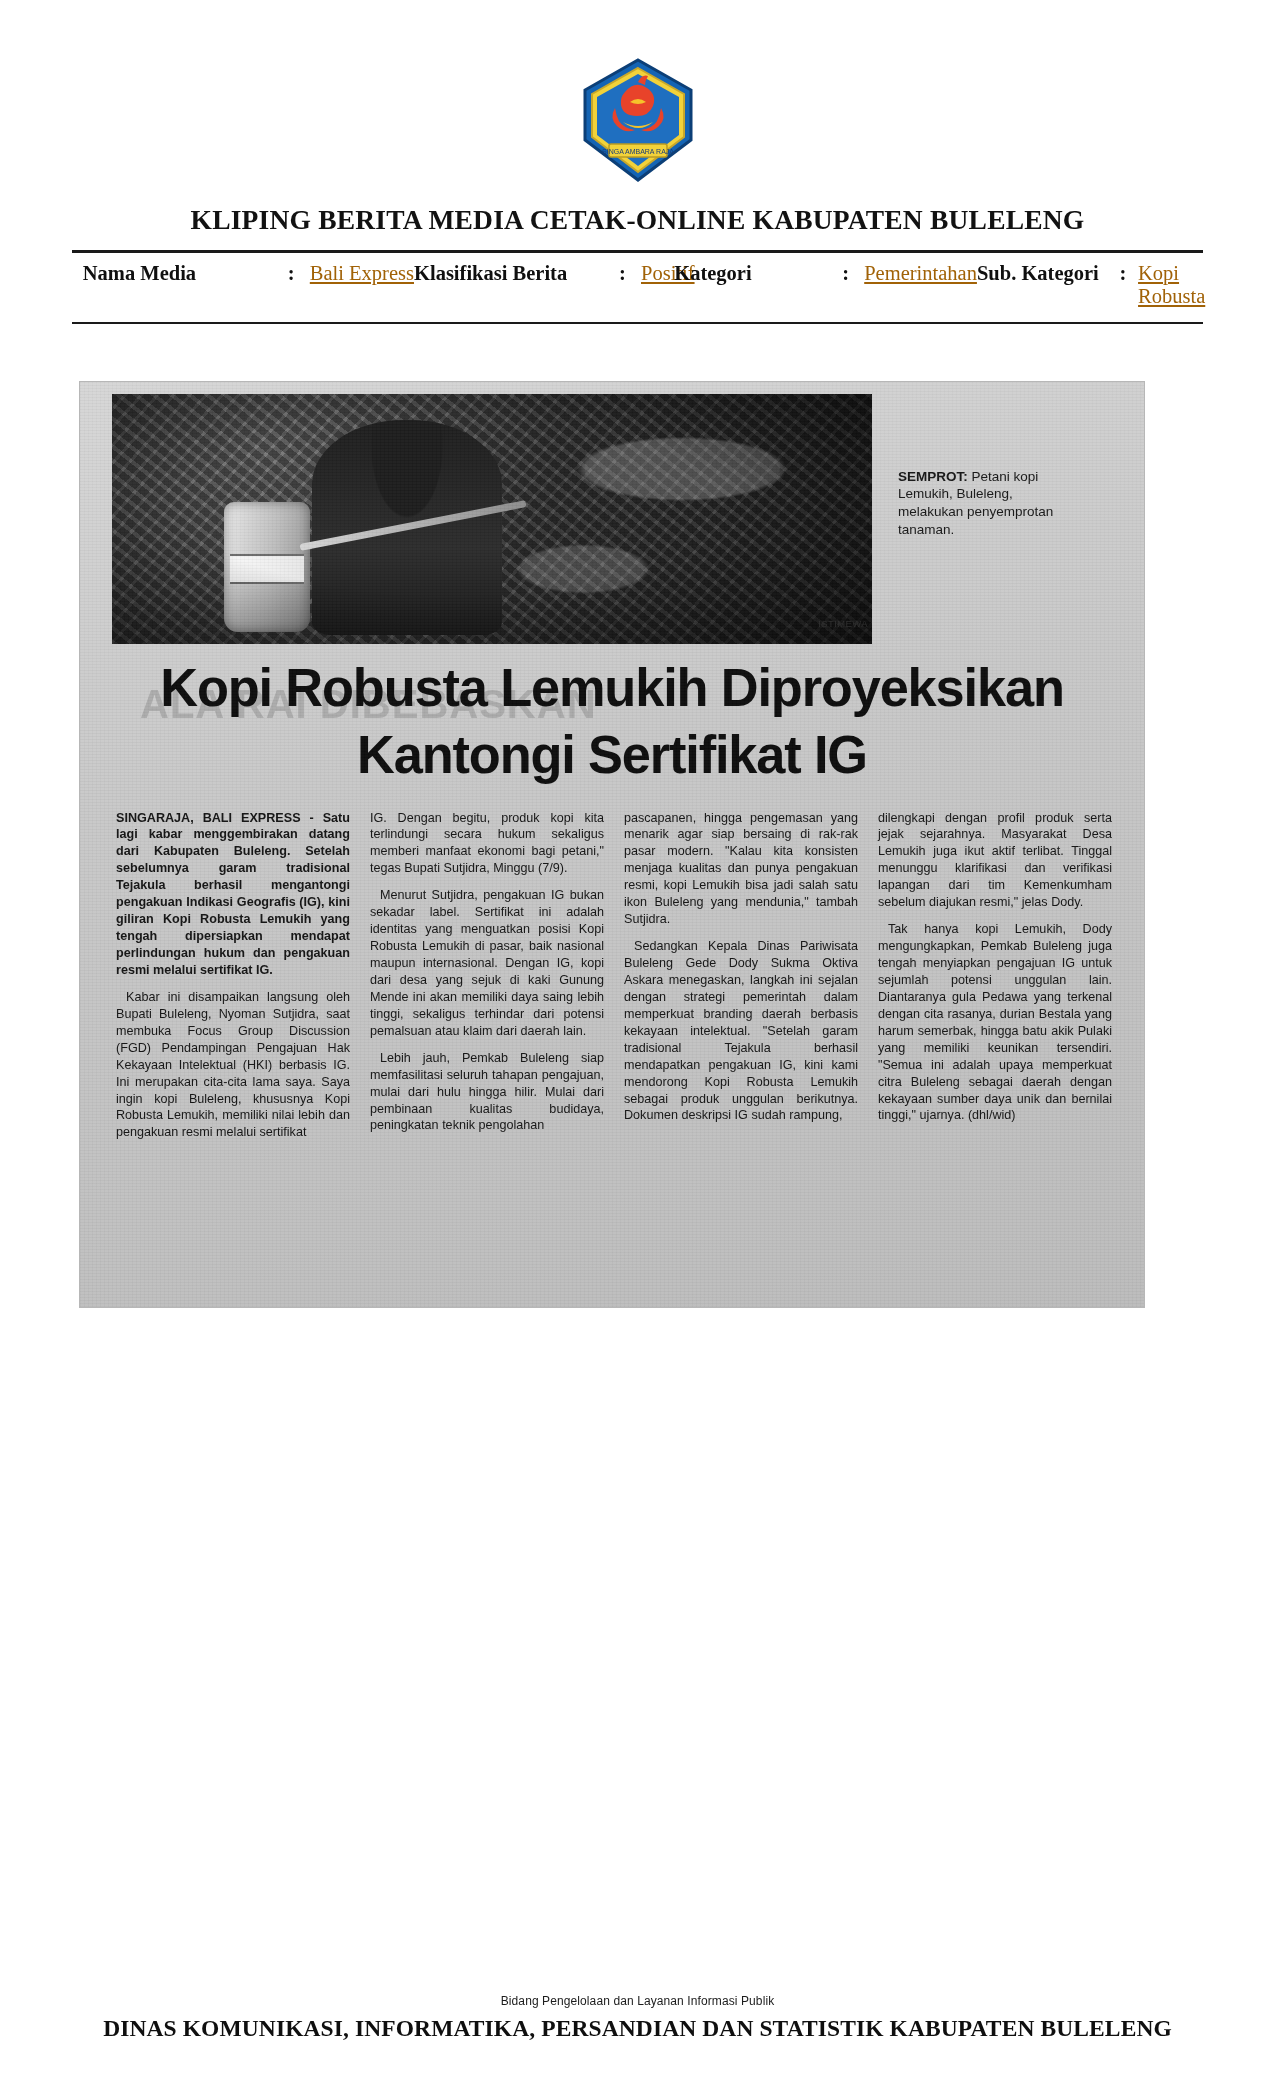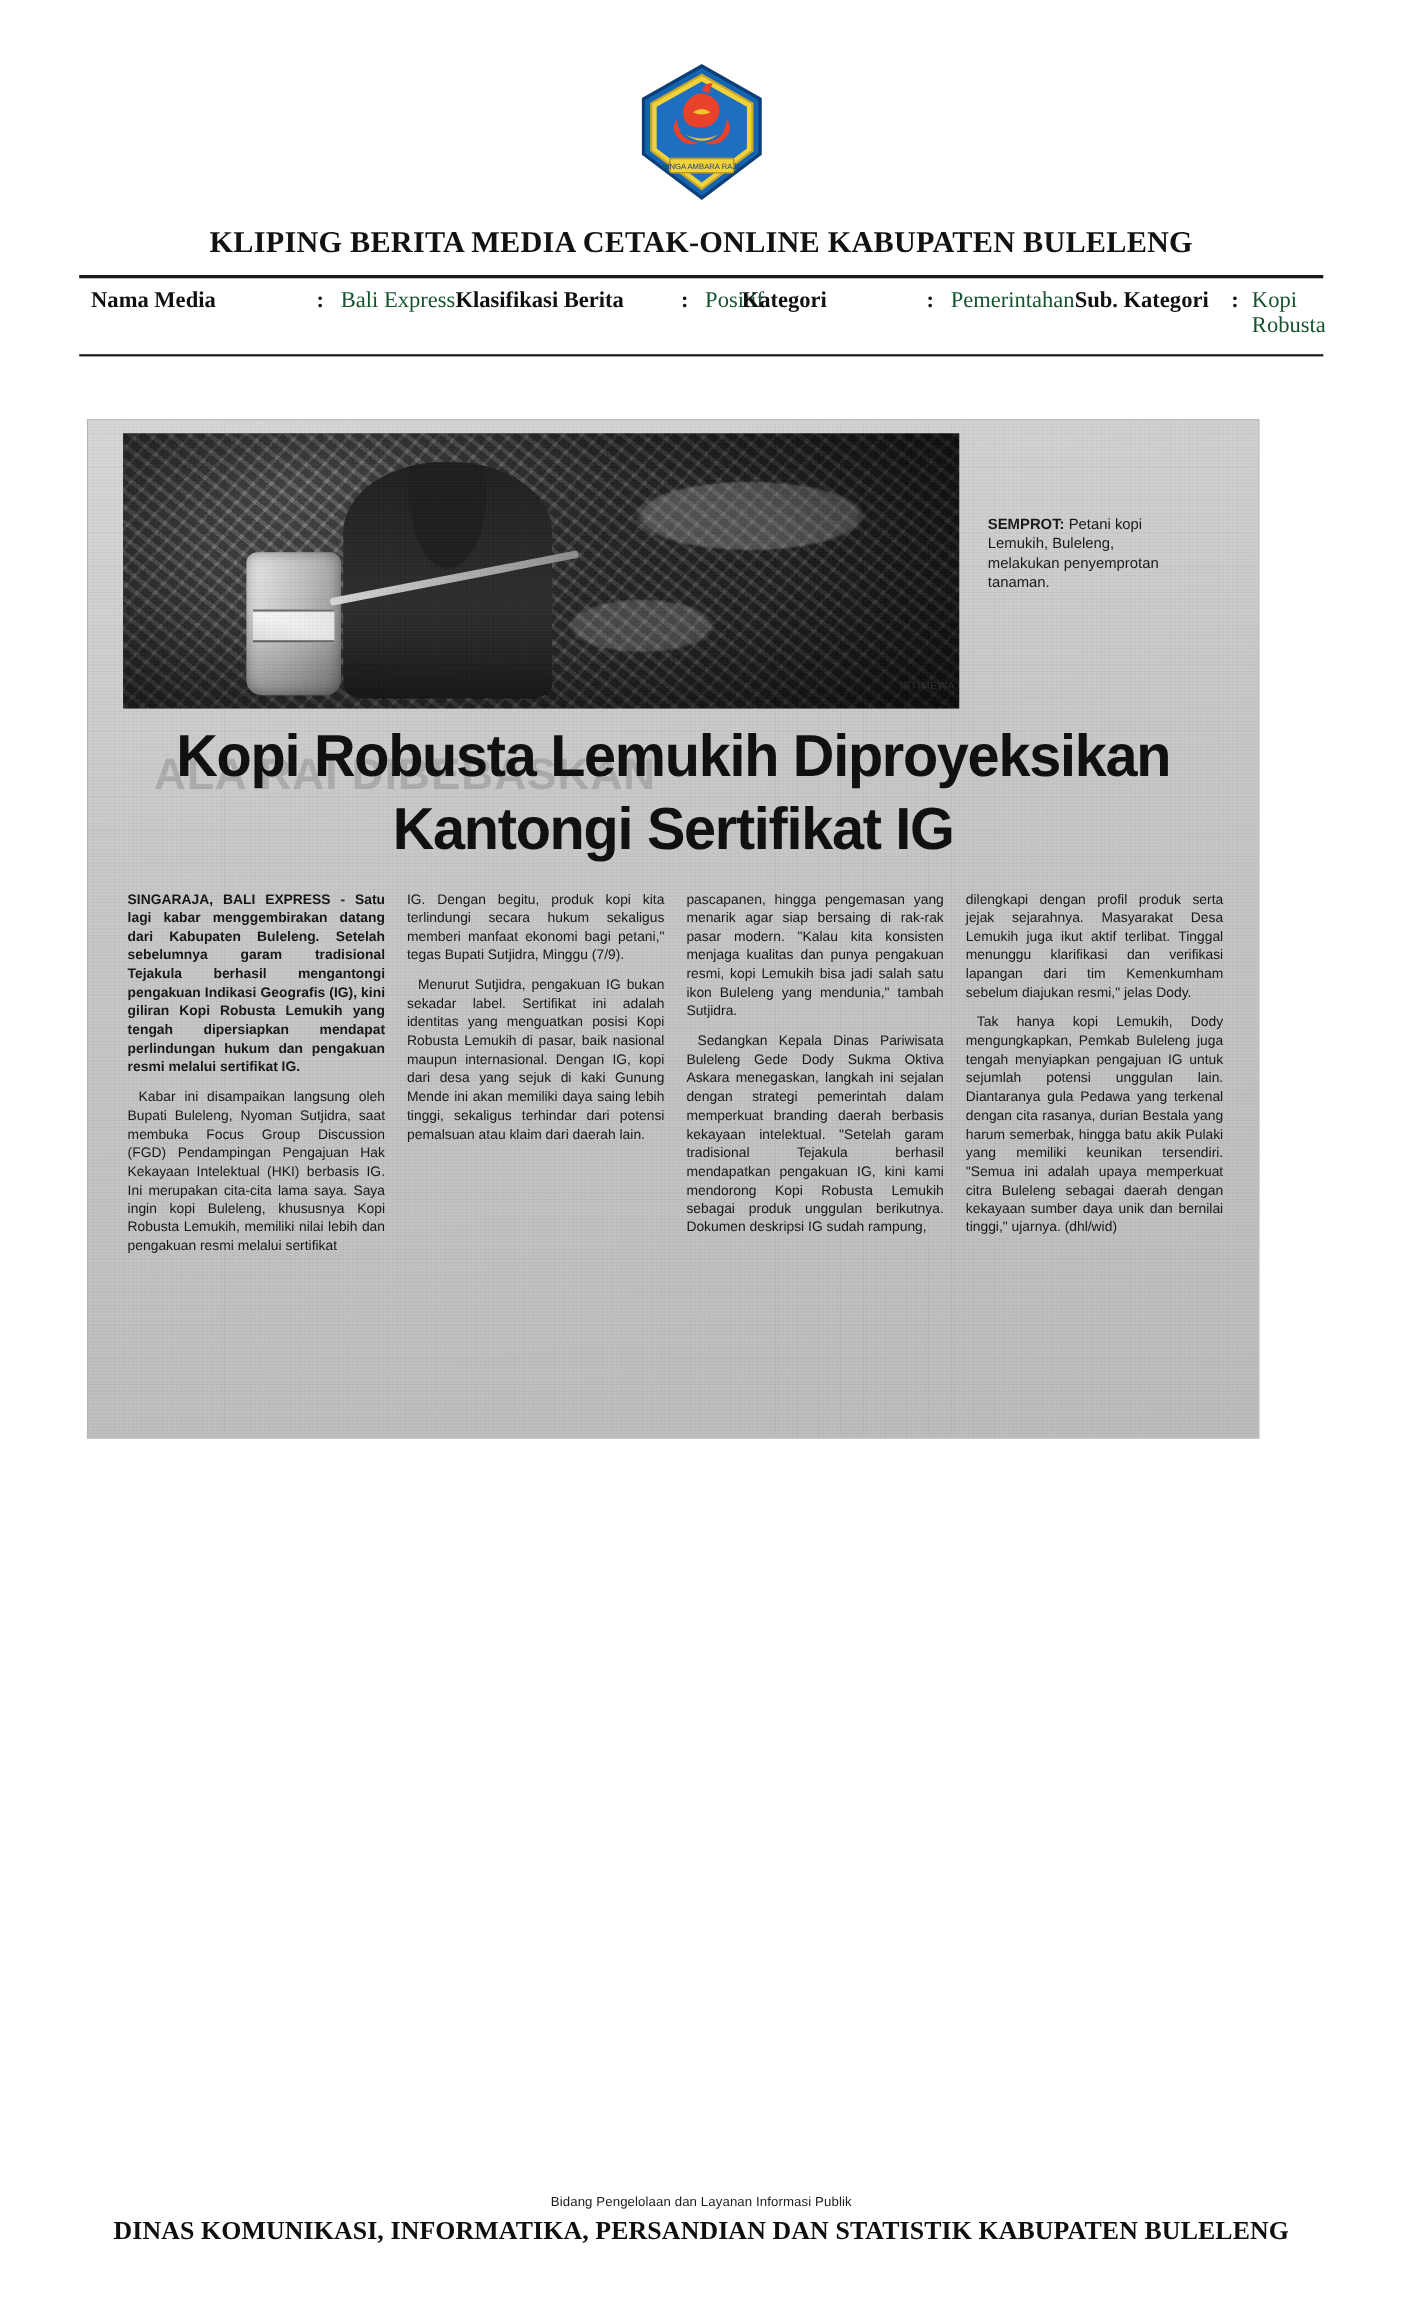--- a/index.html
+++ b/index.html
@@ -82,21 +82,22 @@
   .meta-col.left .meta-label { width: 205px; }
   .meta-col.right .meta-label { width: 168px; }
   .meta-sep {
     width: 22px;
     font-size: 20.5px;
     font-weight: bold;
   }
   .meta-value {
     font-size: 20.5px;
     font-family: "Liberation Serif", serif;
-    color: #14532d;
+    color: #a16207;
+    text-decoration: underline;
   }
   .meta-block {
     padding: 9px 0 9px 0;
   }
 
   
   .clip {
     margin-top: 58px;
     margin-left: 8px;
     width: 1064px;
@@ -378,20 +379,21 @@
     </div>
 
     <div class="cols">
       <div class="col">
         <p class="first dateline">SINGARAJA, BALI EXPRESS - Satu lagi kabar menggembirakan datang dari Kabupaten Buleleng. Setelah sebelumnya garam tradisional Tejakula berhasil mengantongi pengakuan Indikasi Geografis (IG), kini giliran Kopi Robusta Lemukih yang tengah dipersiapkan mendapat perlindungan hukum dan pengakuan resmi melalui sertifikat IG.</p>
         <p>Kabar ini disampaikan langsung oleh Bupati Buleleng, Nyoman Sutjidra, saat membuka Focus Group Discussion (FGD) Pendampingan Pengajuan Hak Kekayaan Intelektual (HKI) berbasis IG. Ini merupakan cita-cita lama saya. Saya ingin kopi Buleleng, khususnya Kopi Robusta Lemukih, memiliki nilai lebih dan pengakuan resmi melalui sertifikat</p>
       </div>
       <div class="col">
         <p class="first">IG. Dengan begitu, produk kopi kita terlindungi secara hukum sekaligus memberi manfaat ekonomi bagi petani," tegas Bupati Sutjidra, Minggu (7/9).</p>
         <p>Menurut Sutjidra, pengakuan IG bukan sekadar label. Sertifikat ini adalah identitas yang menguatkan posisi Kopi Robusta Lemukih di pasar, baik nasional maupun internasional. Dengan IG, kopi dari desa yang sejuk di kaki Gunung Mende ini akan memiliki daya saing lebih tinggi, sekaligus terhindar dari potensi pemalsuan atau klaim dari daerah lain.</p>
+        <p>Lebih jauh, Pemkab Buleleng siap memfasilitasi seluruh tahapan pengajuan, mulai dari hulu hingga hilir. Mulai dari pembinaan kualitas budidaya, peningkatan teknik pengolahan</p>
       </div>
       <div class="col">
         <p class="first">pascapanen, hingga pengemasan yang menarik agar siap bersaing di rak-rak pasar modern. "Kalau kita konsisten menjaga kualitas dan punya pengakuan resmi, kopi Lemukih bisa jadi salah satu ikon Buleleng yang mendunia," tambah Sutjidra.</p>
         <p>Sedangkan Kepala Dinas Pariwisata Buleleng Gede Dody Sukma Oktiva Askara menegaskan, langkah ini sejalan dengan strategi pemerintah dalam memperkuat branding daerah berbasis kekayaan intelektual. "Setelah garam tradisional Tejakula berhasil mendapatkan pengakuan IG, kini kami mendorong Kopi Robusta Lemukih sebagai produk unggulan berikutnya. Dokumen deskripsi IG sudah rampung,</p>
       </div>
       <div class="col">
         <p class="first">dilengkapi dengan profil produk serta jejak sejarahnya. Masyarakat Desa Lemukih juga ikut aktif terlibat. Tinggal menunggu klarifikasi dan verifikasi lapangan dari tim Kemenkumham sebelum diajukan resmi," jelas Dody.</p>
         <p>Tak hanya kopi Lemukih, Dody mengungkapkan, Pemkab Buleleng juga tengah menyiapkan pengajuan IG untuk sejumlah potensi unggulan lain. Diantaranya gula Pedawa yang terkenal dengan cita rasanya, durian Bestala yang harum semerbak, hingga batu akik Pulaki yang memiliki keunikan tersendiri. "Semua ini adalah upaya memperkuat citra Buleleng sebagai daerah dengan kekayaan sumber daya unik dan bernilai tinggi," ujarnya. (dhl/wid)</p>
       </div>
     </div>

